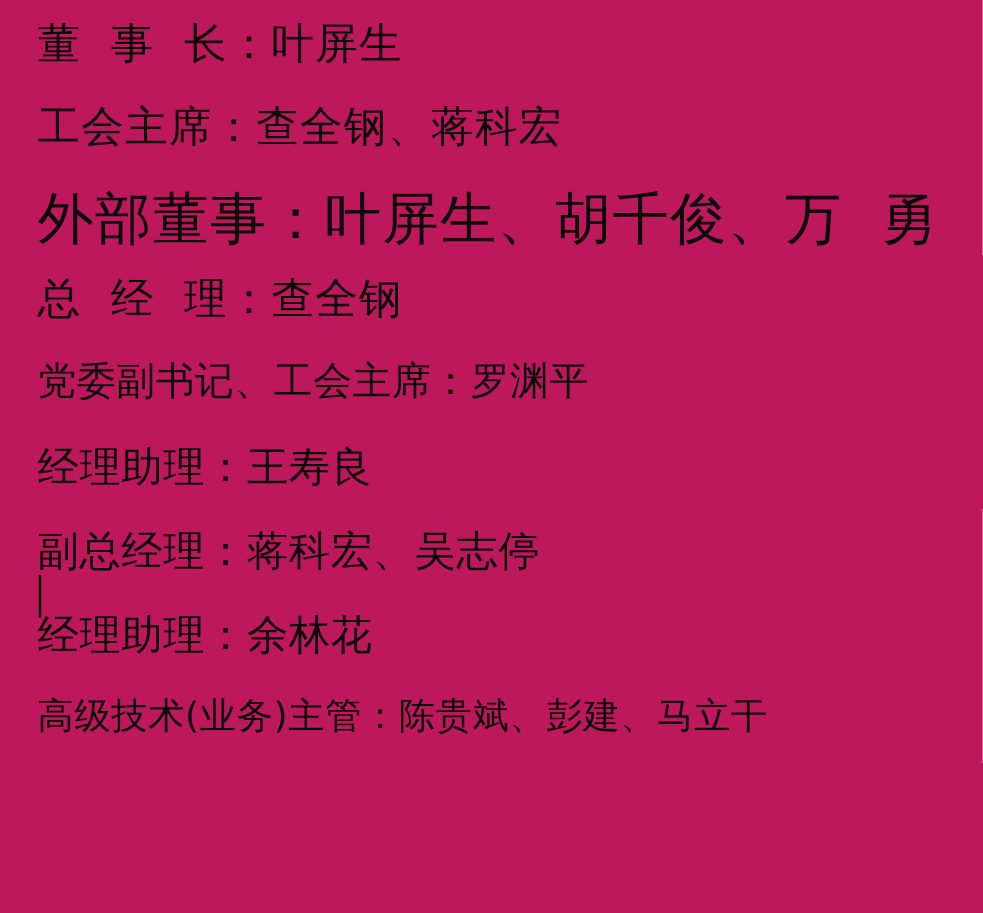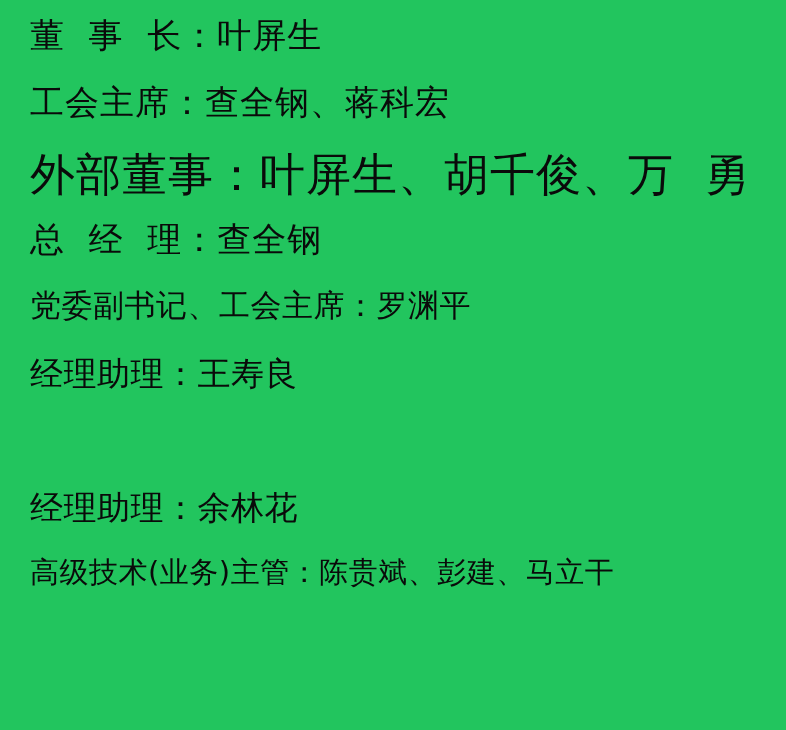--- a/index.html
+++ b/index.html
@@ -11,21 +11,21 @@
     width: 786px;
     height: 730px;
     overflow: hidden;
     font-family: "DejaVu Sans", sans-serif;
     color: #000000;
   }
   .page {
     position: relative;
     width: 786px;
     height: 730px;
-    background: #22c55e;
+    background: #be185d;
     box-sizing: border-box;
     padding: 14px 0 0 26px;
   }
   .line {
     display: block;
     white-space: pre;
     line-height: 1.0;
     color: #0a0a0a;
     font-family: "DejaVu Sans", sans-serif;
     font-weight: 400;
@@ -76,20 +76,23 @@
   </div>
 
   <div class="row r5">
     <span class="line">党委副书记、工会主席：罗渊平</span>
   </div>
 
   <div class="row r6">
     <span class="line">经理助理：王寿良</span>
   </div>
 
+  <div class="row r7">
+    <span class="line">副总经理：蒋科宏、吴志停</span><span class="caret"></span>
+  </div>
 
   <div class="row r8">
     <span class="line">经理助理：余林花</span>
   </div>
 
   <div class="row r9">
     <span class="line">高级技术(业务)主管：陈贵斌、彭建、马立干</span>
   </div>
 
 </div>

